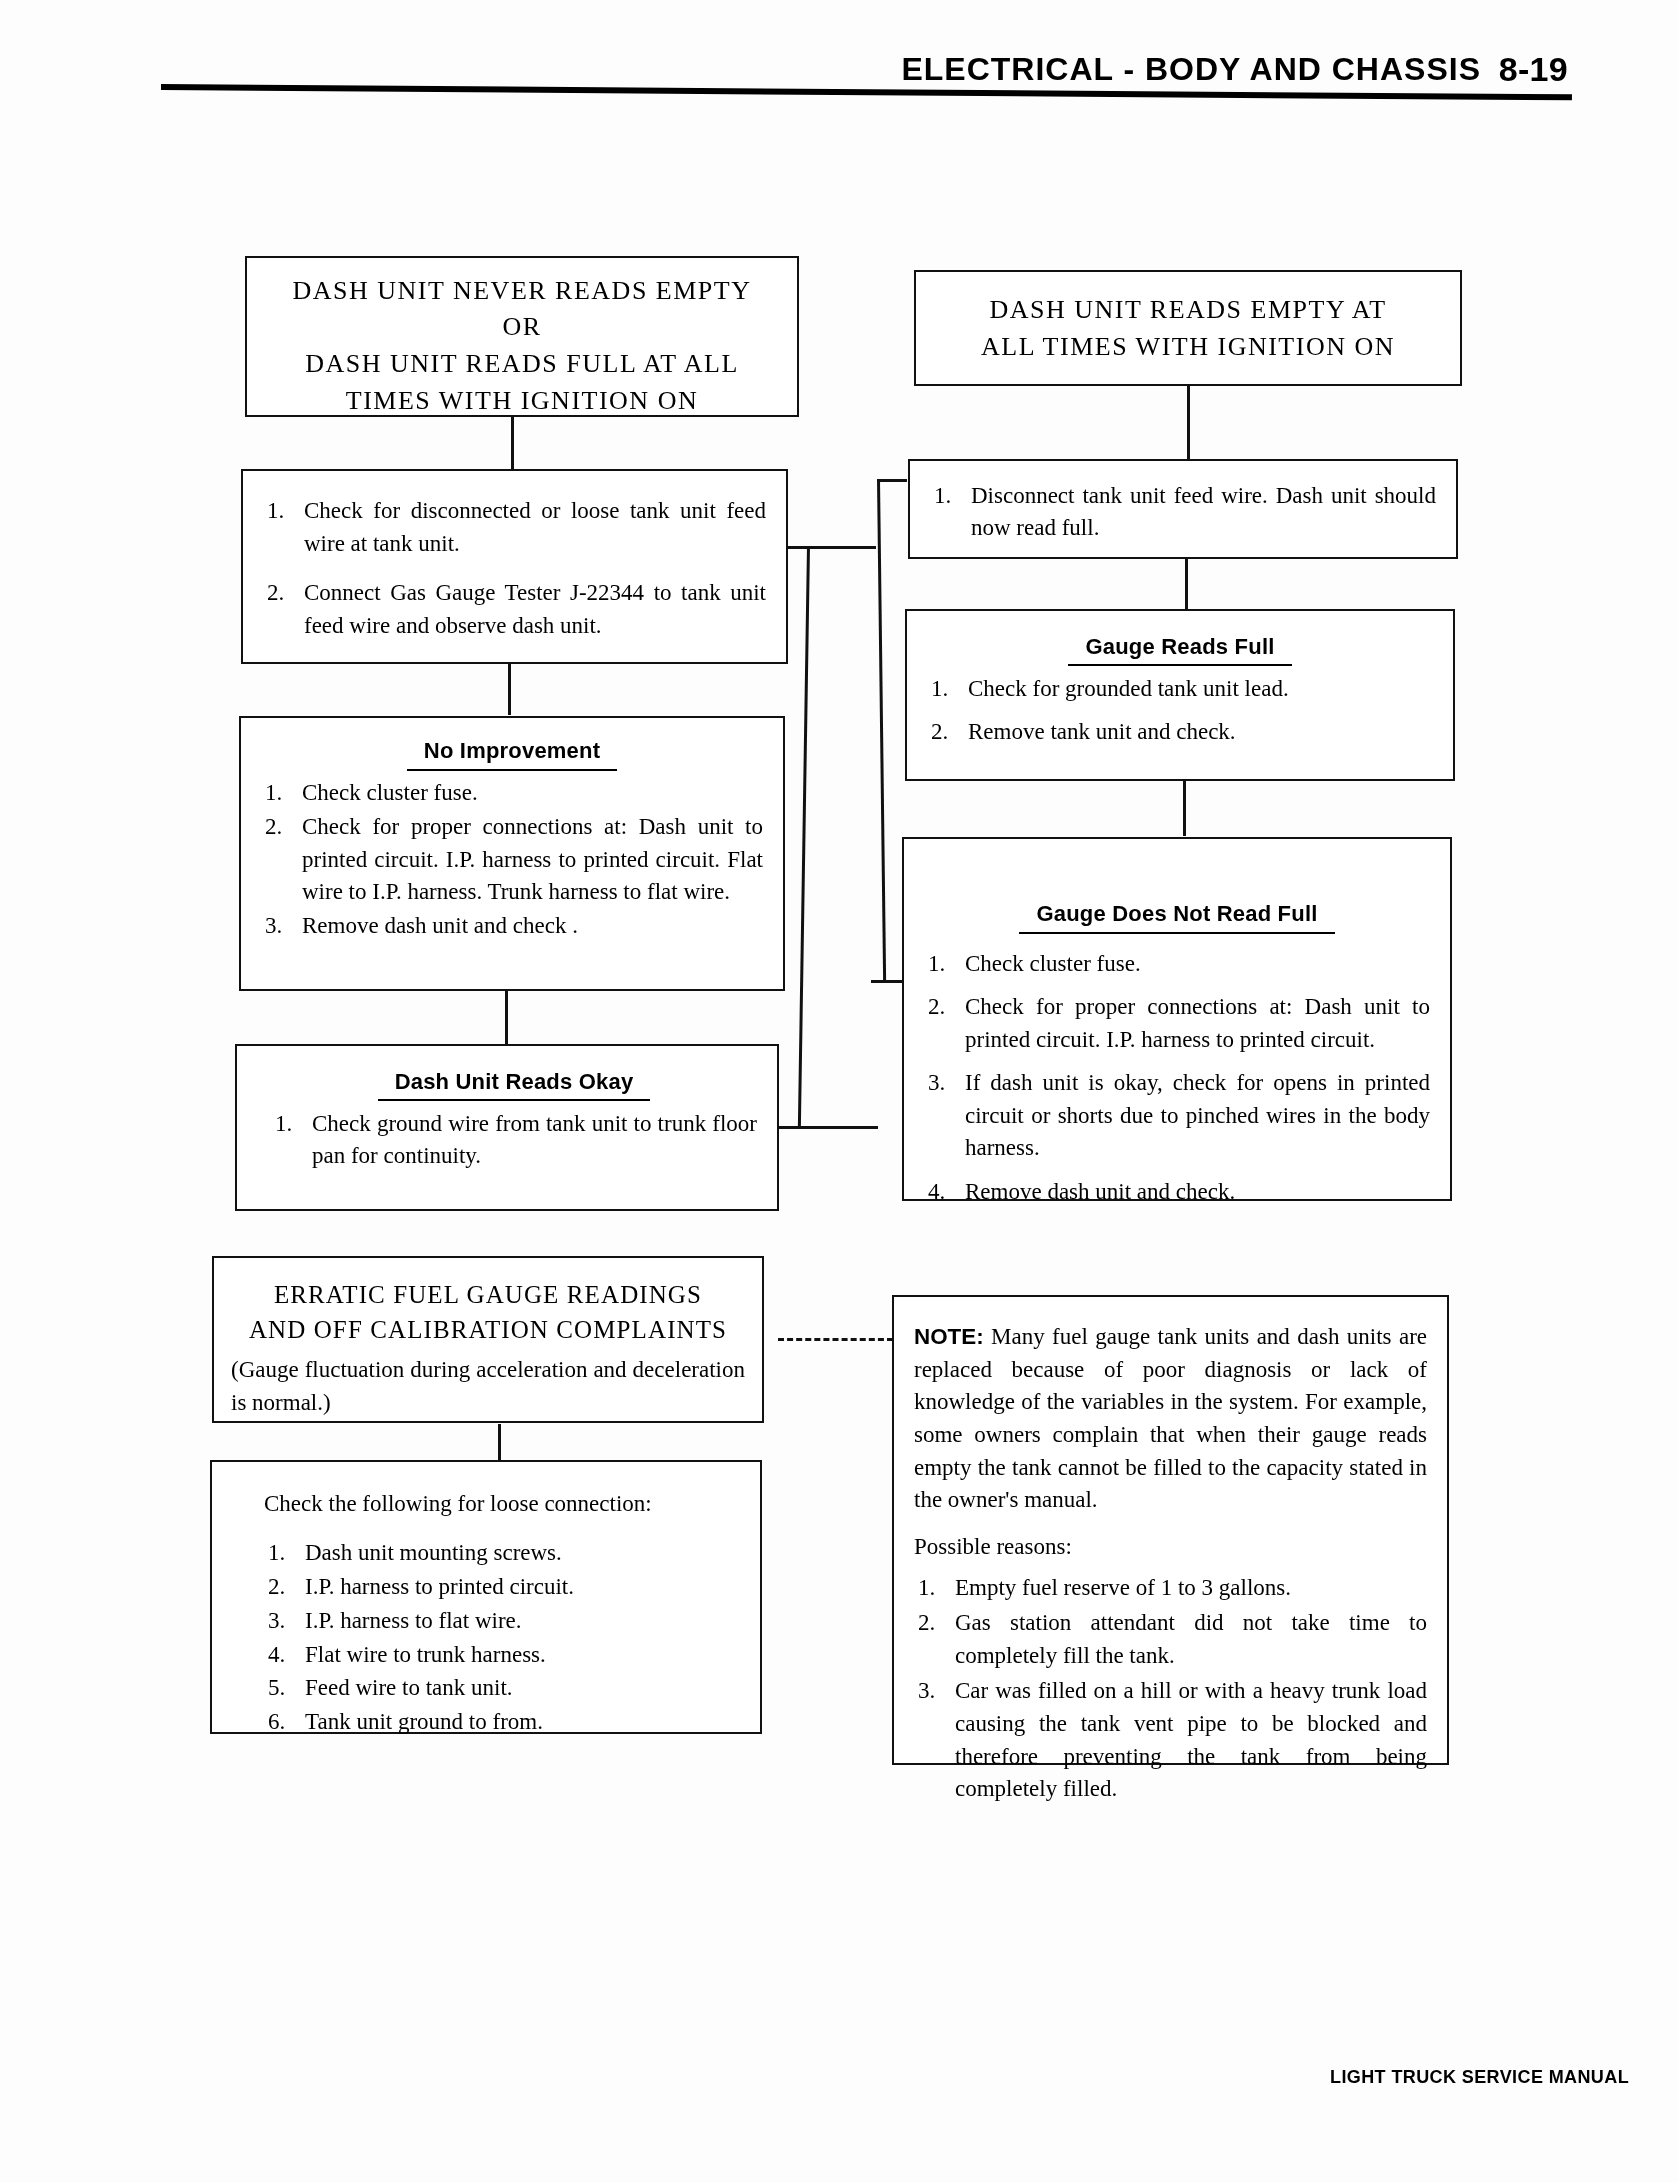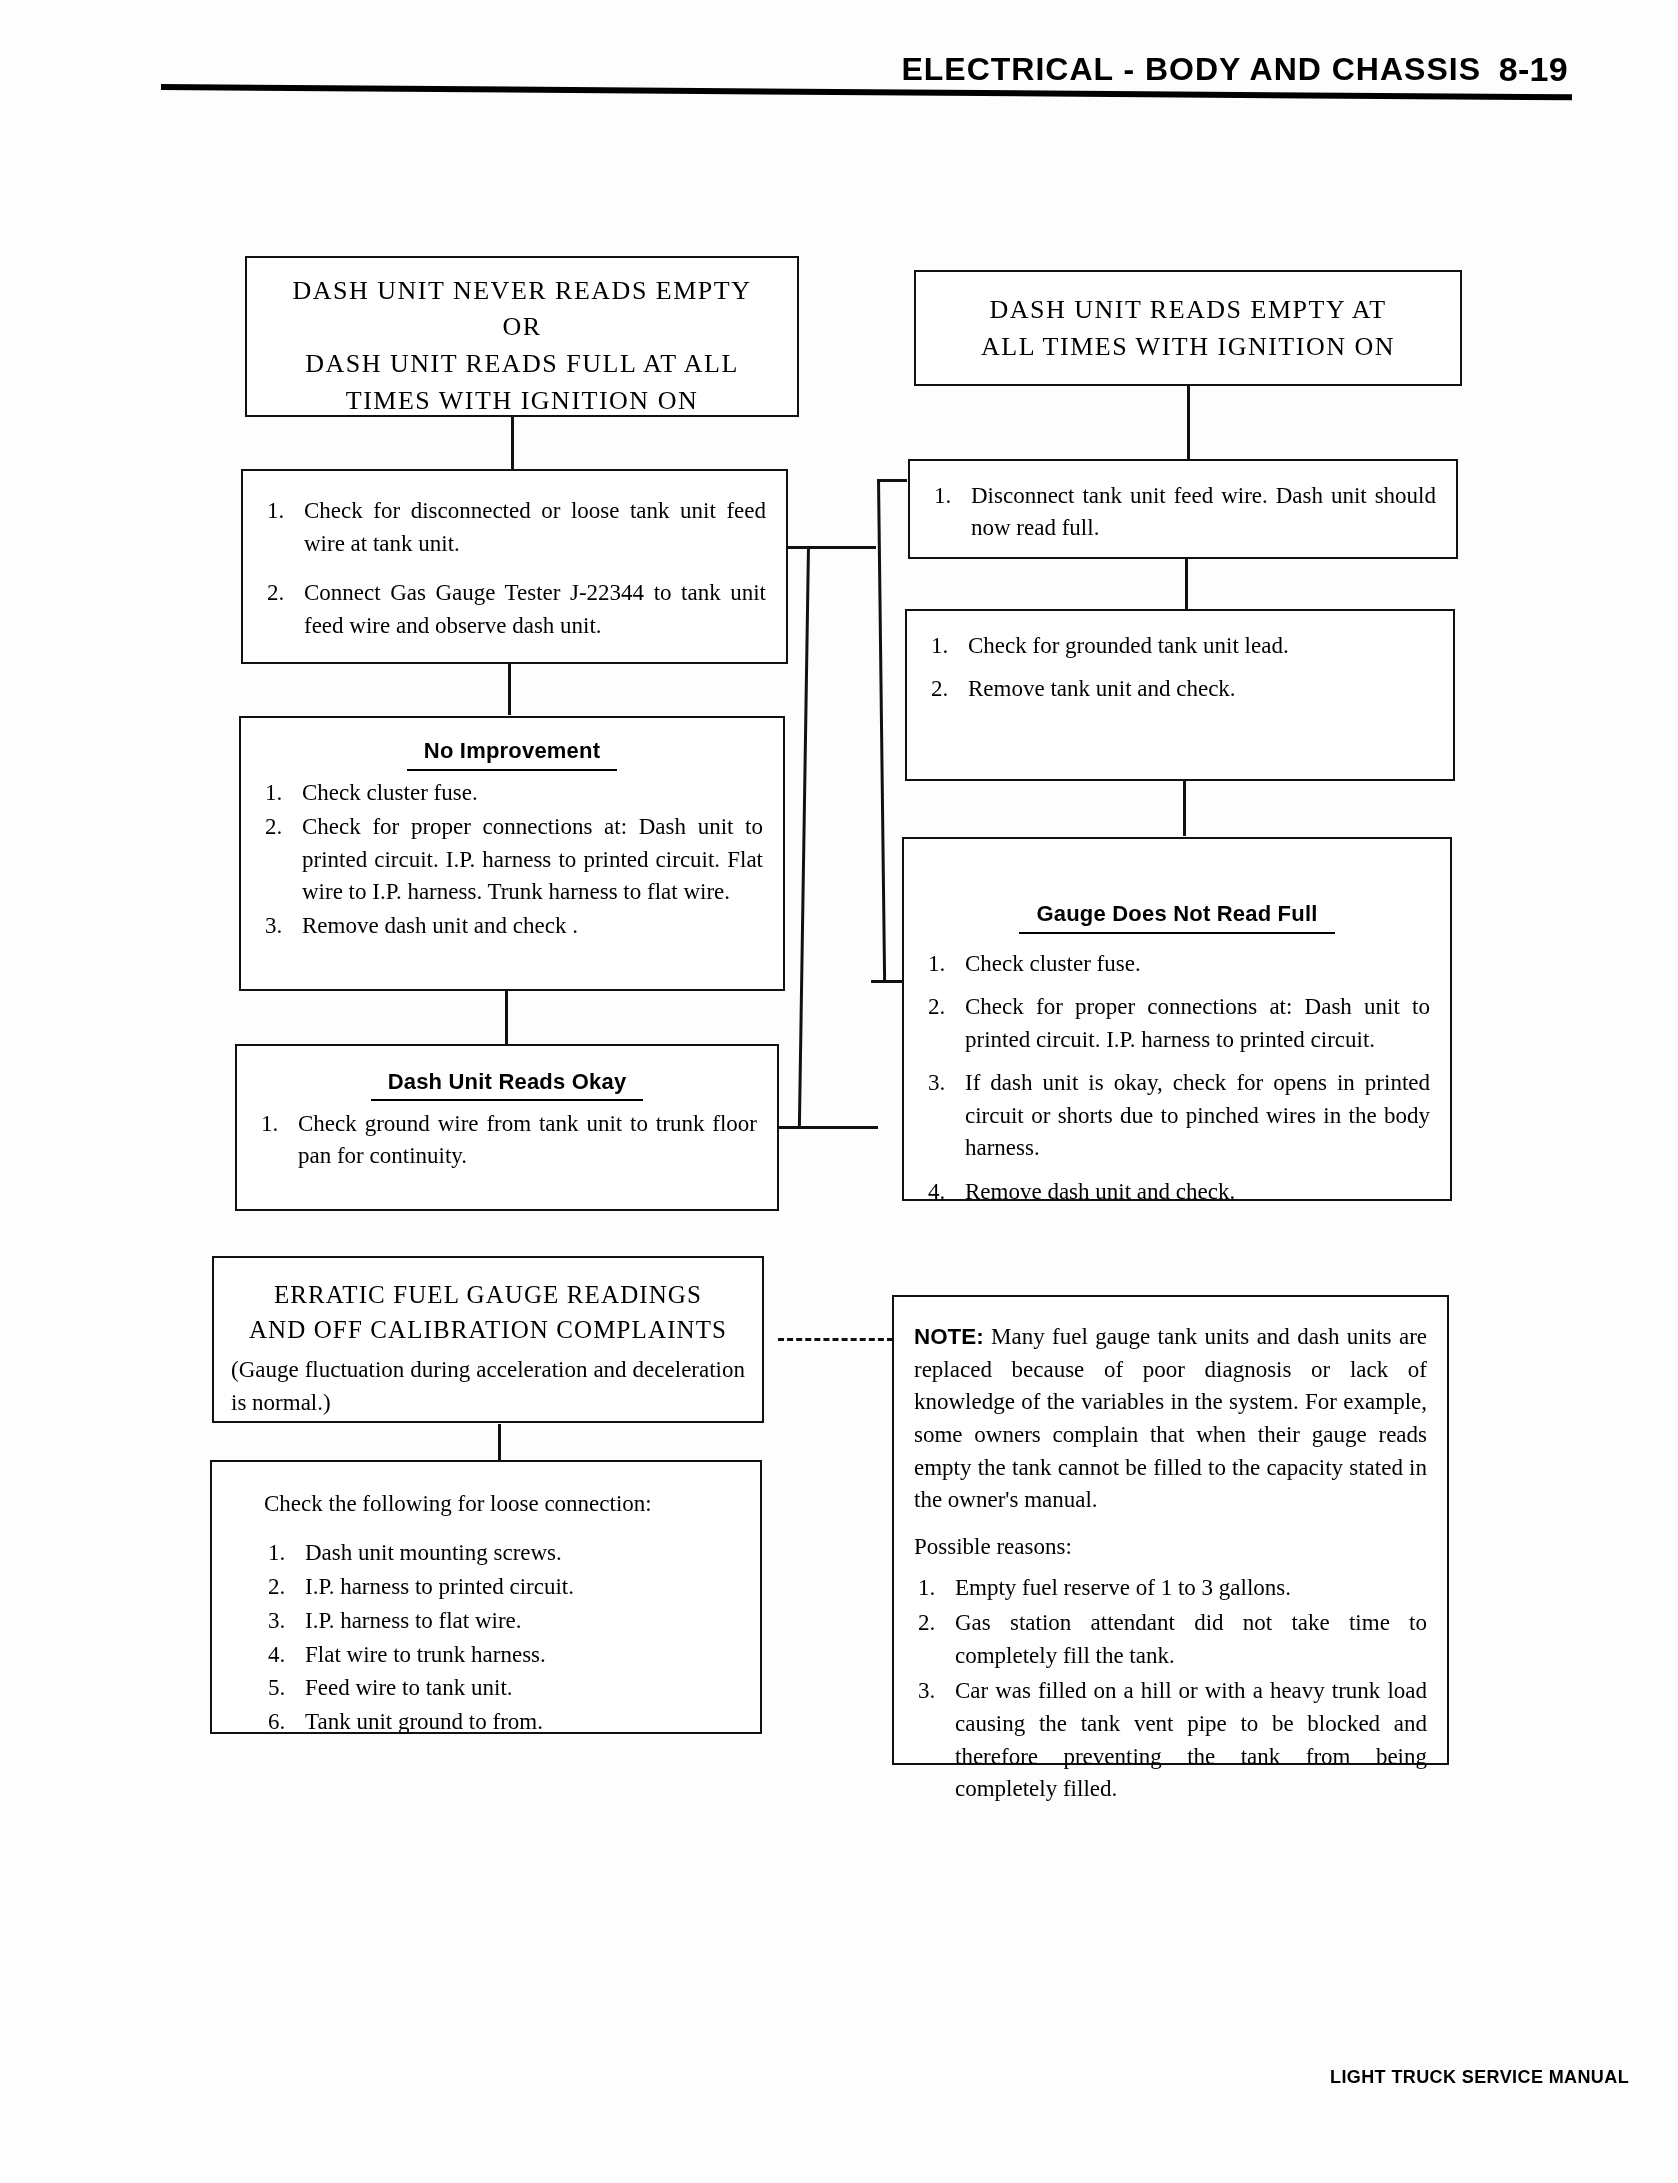--- a/index.html
+++ b/index.html
@@ -243,21 +243,21 @@
           <span>Check for proper connections at: Dash unit to printed circuit. I.P. harness to printed circuit. Flat wire to I.P. harness. Trunk harness to flat wire.</span>
         </li>
         <li>
           <span class="num">3.</span>
           <span>Remove dash unit and check .</span>
         </li>
       </ol>
     </div>
   </div>
 
-  <div class="box" style="left:235px; top:1044px; width:544px; height:167px;">
+  <div class="box" style="left:235px; top:1044px; width:544px; height:167px;padding-left:14px;">
     <div class="box-inner" style="padding-top:18.5px;">
       <div class="sub-head">
         <span>Dash Unit Reads Okay</span>
       </div>
       <ol class="steps">
         <li>
           <span class="num">1.</span>
           <span>Check ground wire from tank unit to trunk floor pan for continuity.</span>
         </li>
       </ol>
@@ -317,20 +317,23 @@
         <li>
           <span class="num">1.</span>
           <span>Disconnect tank unit feed wire. Dash unit should now read full.</span>
         </li>
       </ol>
     </div>
   </div>
 
   <div class="box" style="left:905px; top:609px; width:550px; height:172px;">
     <div class="box-inner" style="padding-top:18.5px;">
+      <div class="sub-head">
+        <span>Gauge Reads Full</span>
+      </div>
       <ol class="steps">
         <li style="margin-bottom:10.5px;">
           <span class="num">1.</span>
           <span>Check for grounded tank unit lead.</span>
         </li>
         <li>
           <span class="num">2.</span>
           <span>Remove tank unit and check.</span>
         </li>
       </ol>

